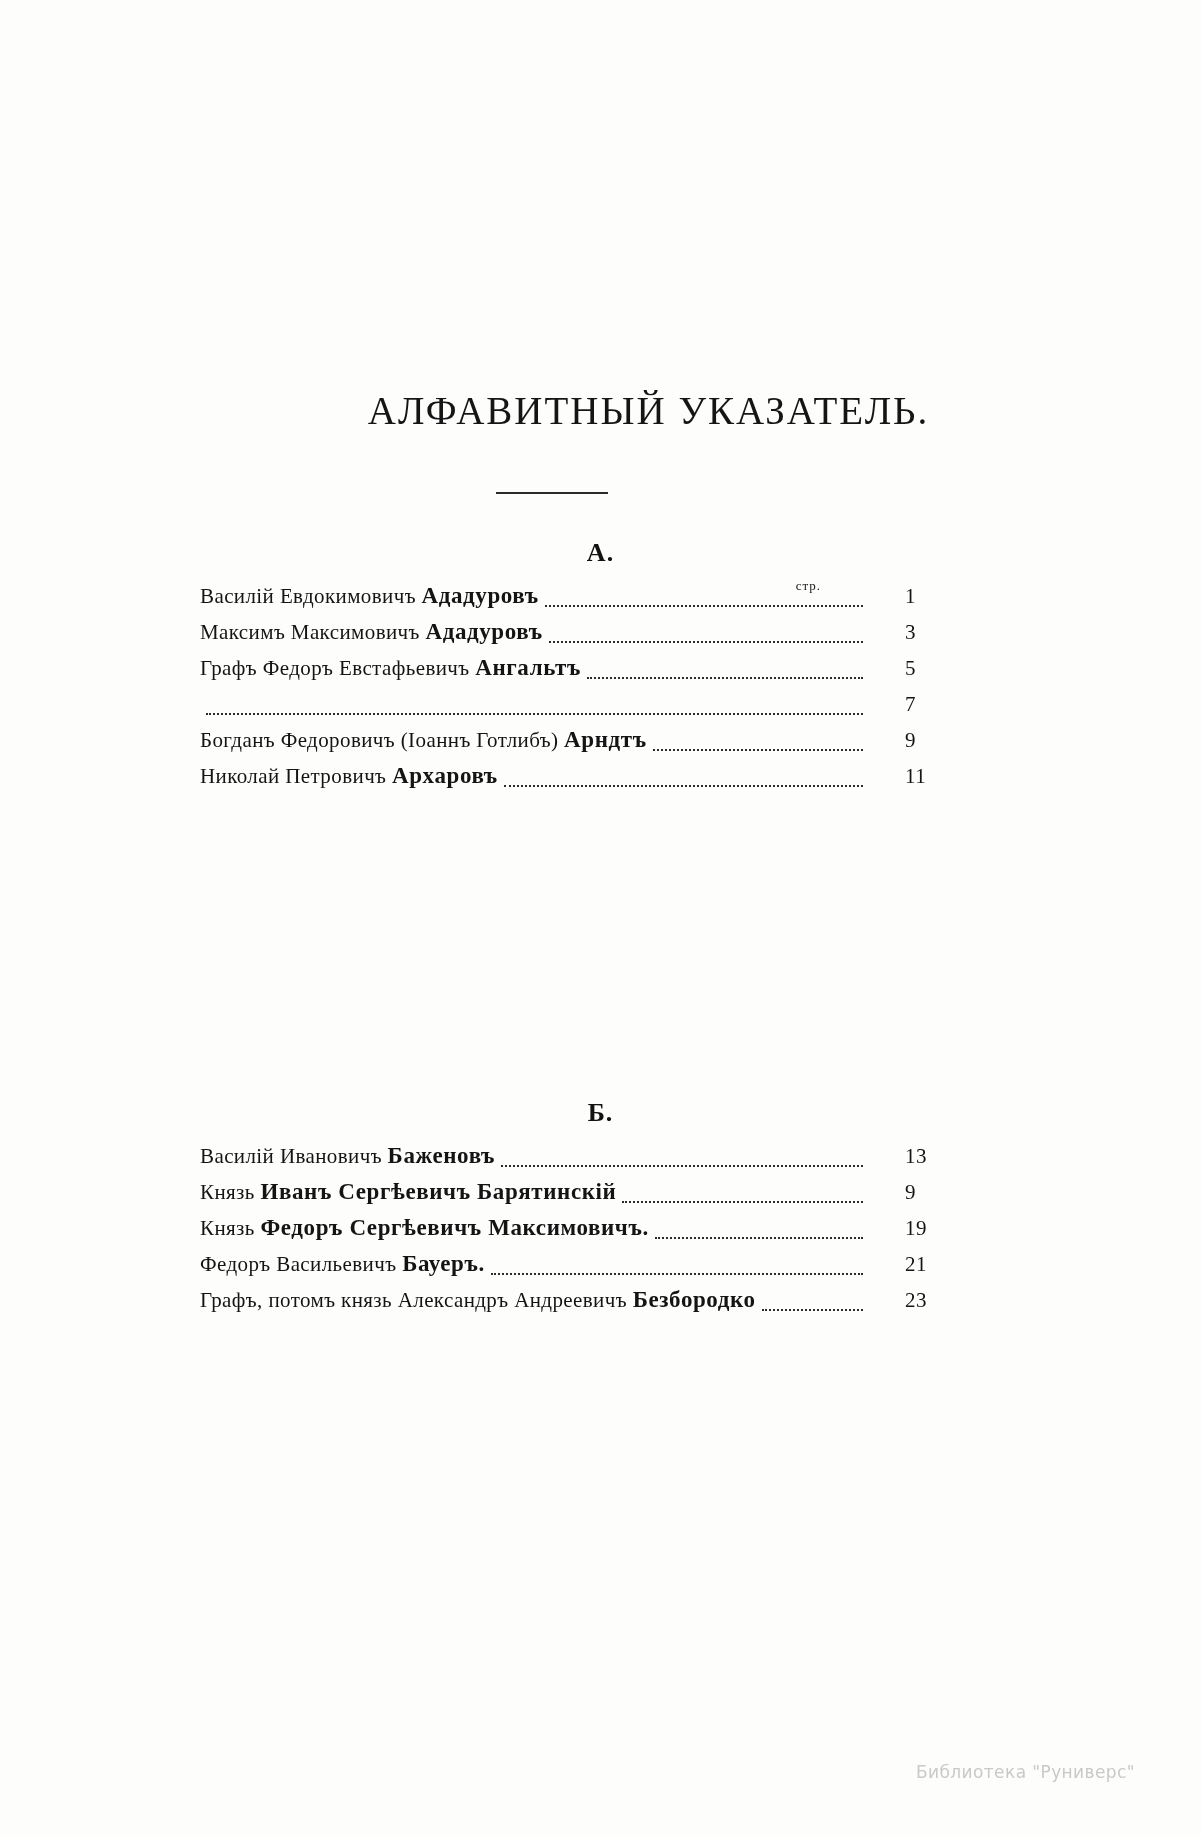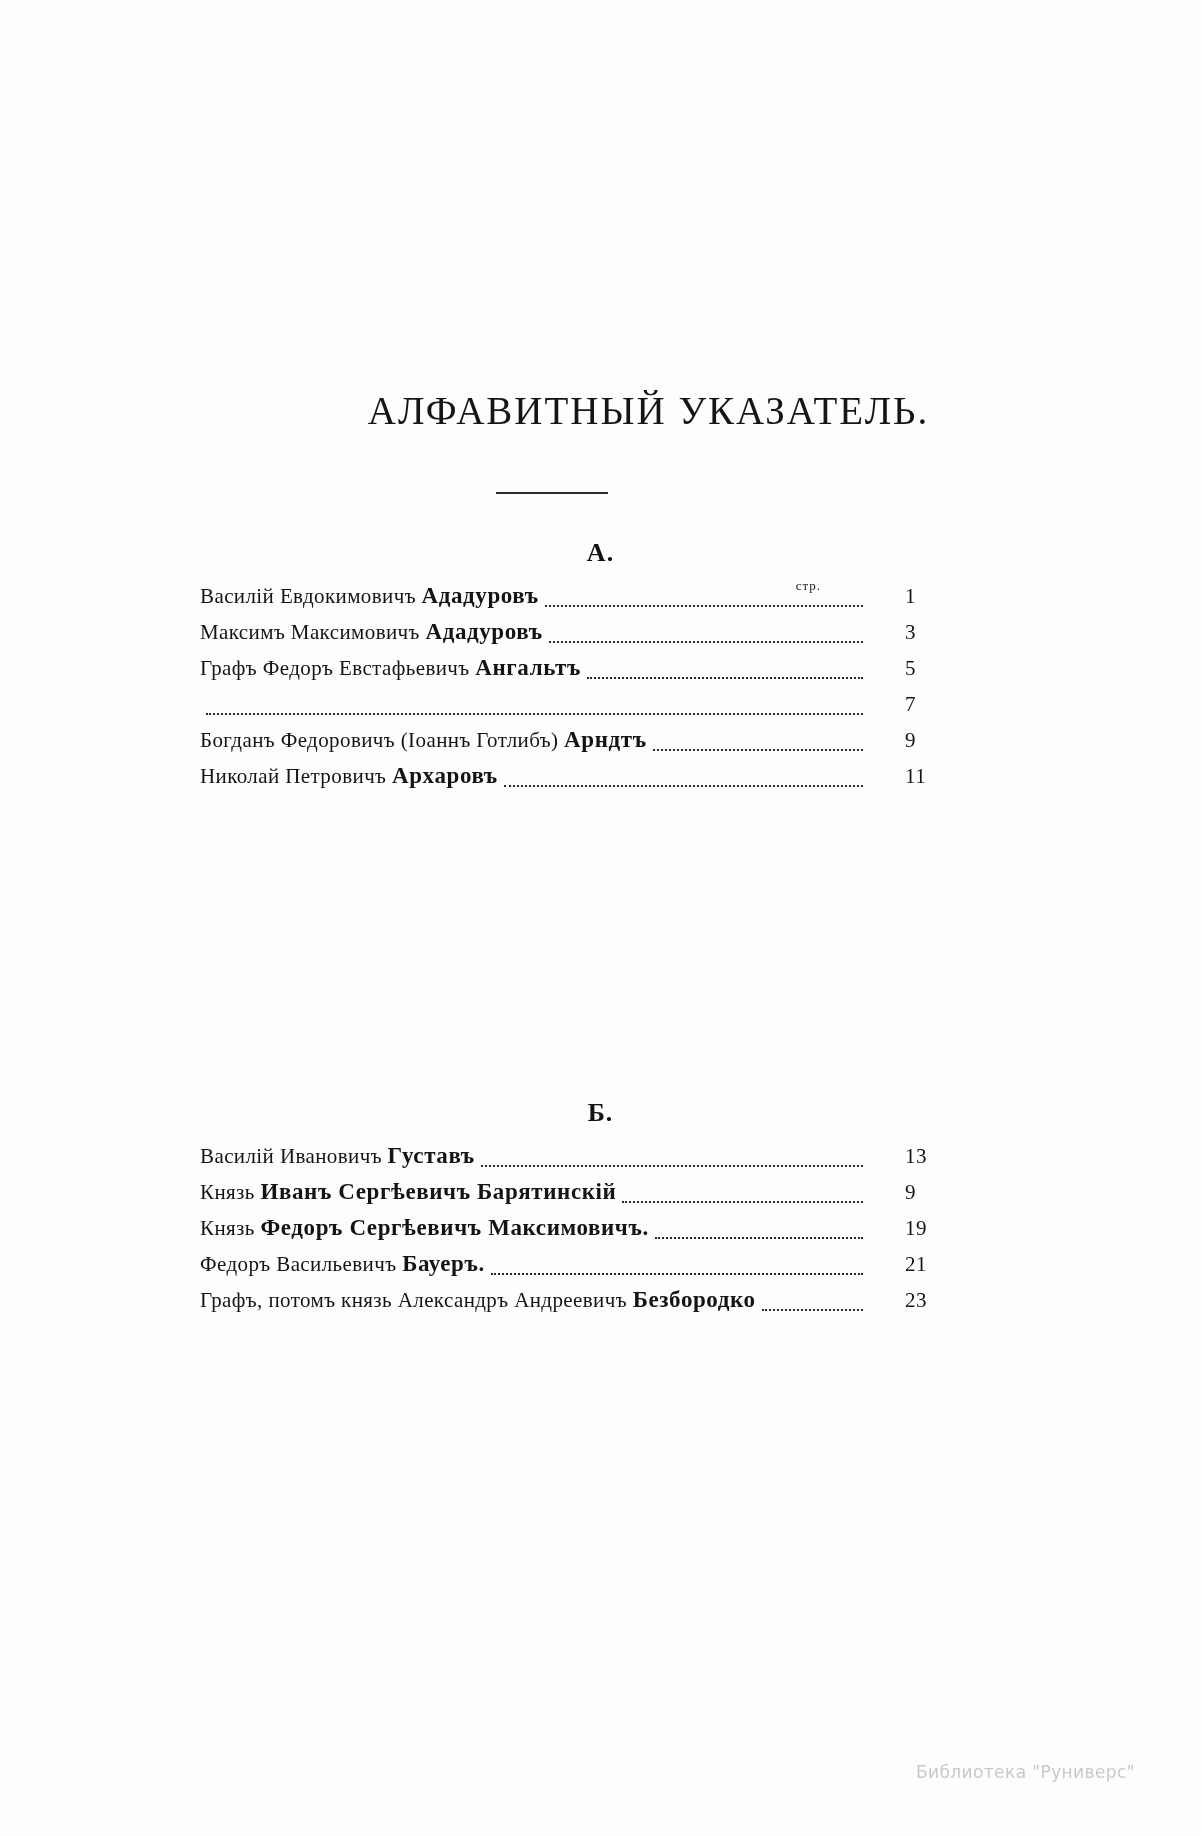--- a/index.html
+++ b/index.html
@@ -173,21 +173,21 @@
           <span class="leader"></span>
           <span class="page-no">11</span>
         </li>
       </ul>
   </div>
 
   <div class="section section-b">
     <div class="section-letter">Б.</div>
     <ul class="entries" id="list-b">
         <li class="entry">
-          <span class="name">Василій Ивановичъ <b>Густавъ</b></span>
+          <span class="name">Василій Ивановичъ <b>Баженовъ</b></span>
           <span class="leader"></span>
           <span class="page-no">13</span>
         </li>
         <li class="entry">
           <span class="name">Князь <b>Иванъ Сергѣевичъ Барятинскій</b></span>
           <span class="leader"></span>
           <span class="page-no">9</span>
         </li>
         <li class="entry">
           <span class="name">Князь <b>Федоръ Сергѣевичъ Максимовичъ.</b></span>

